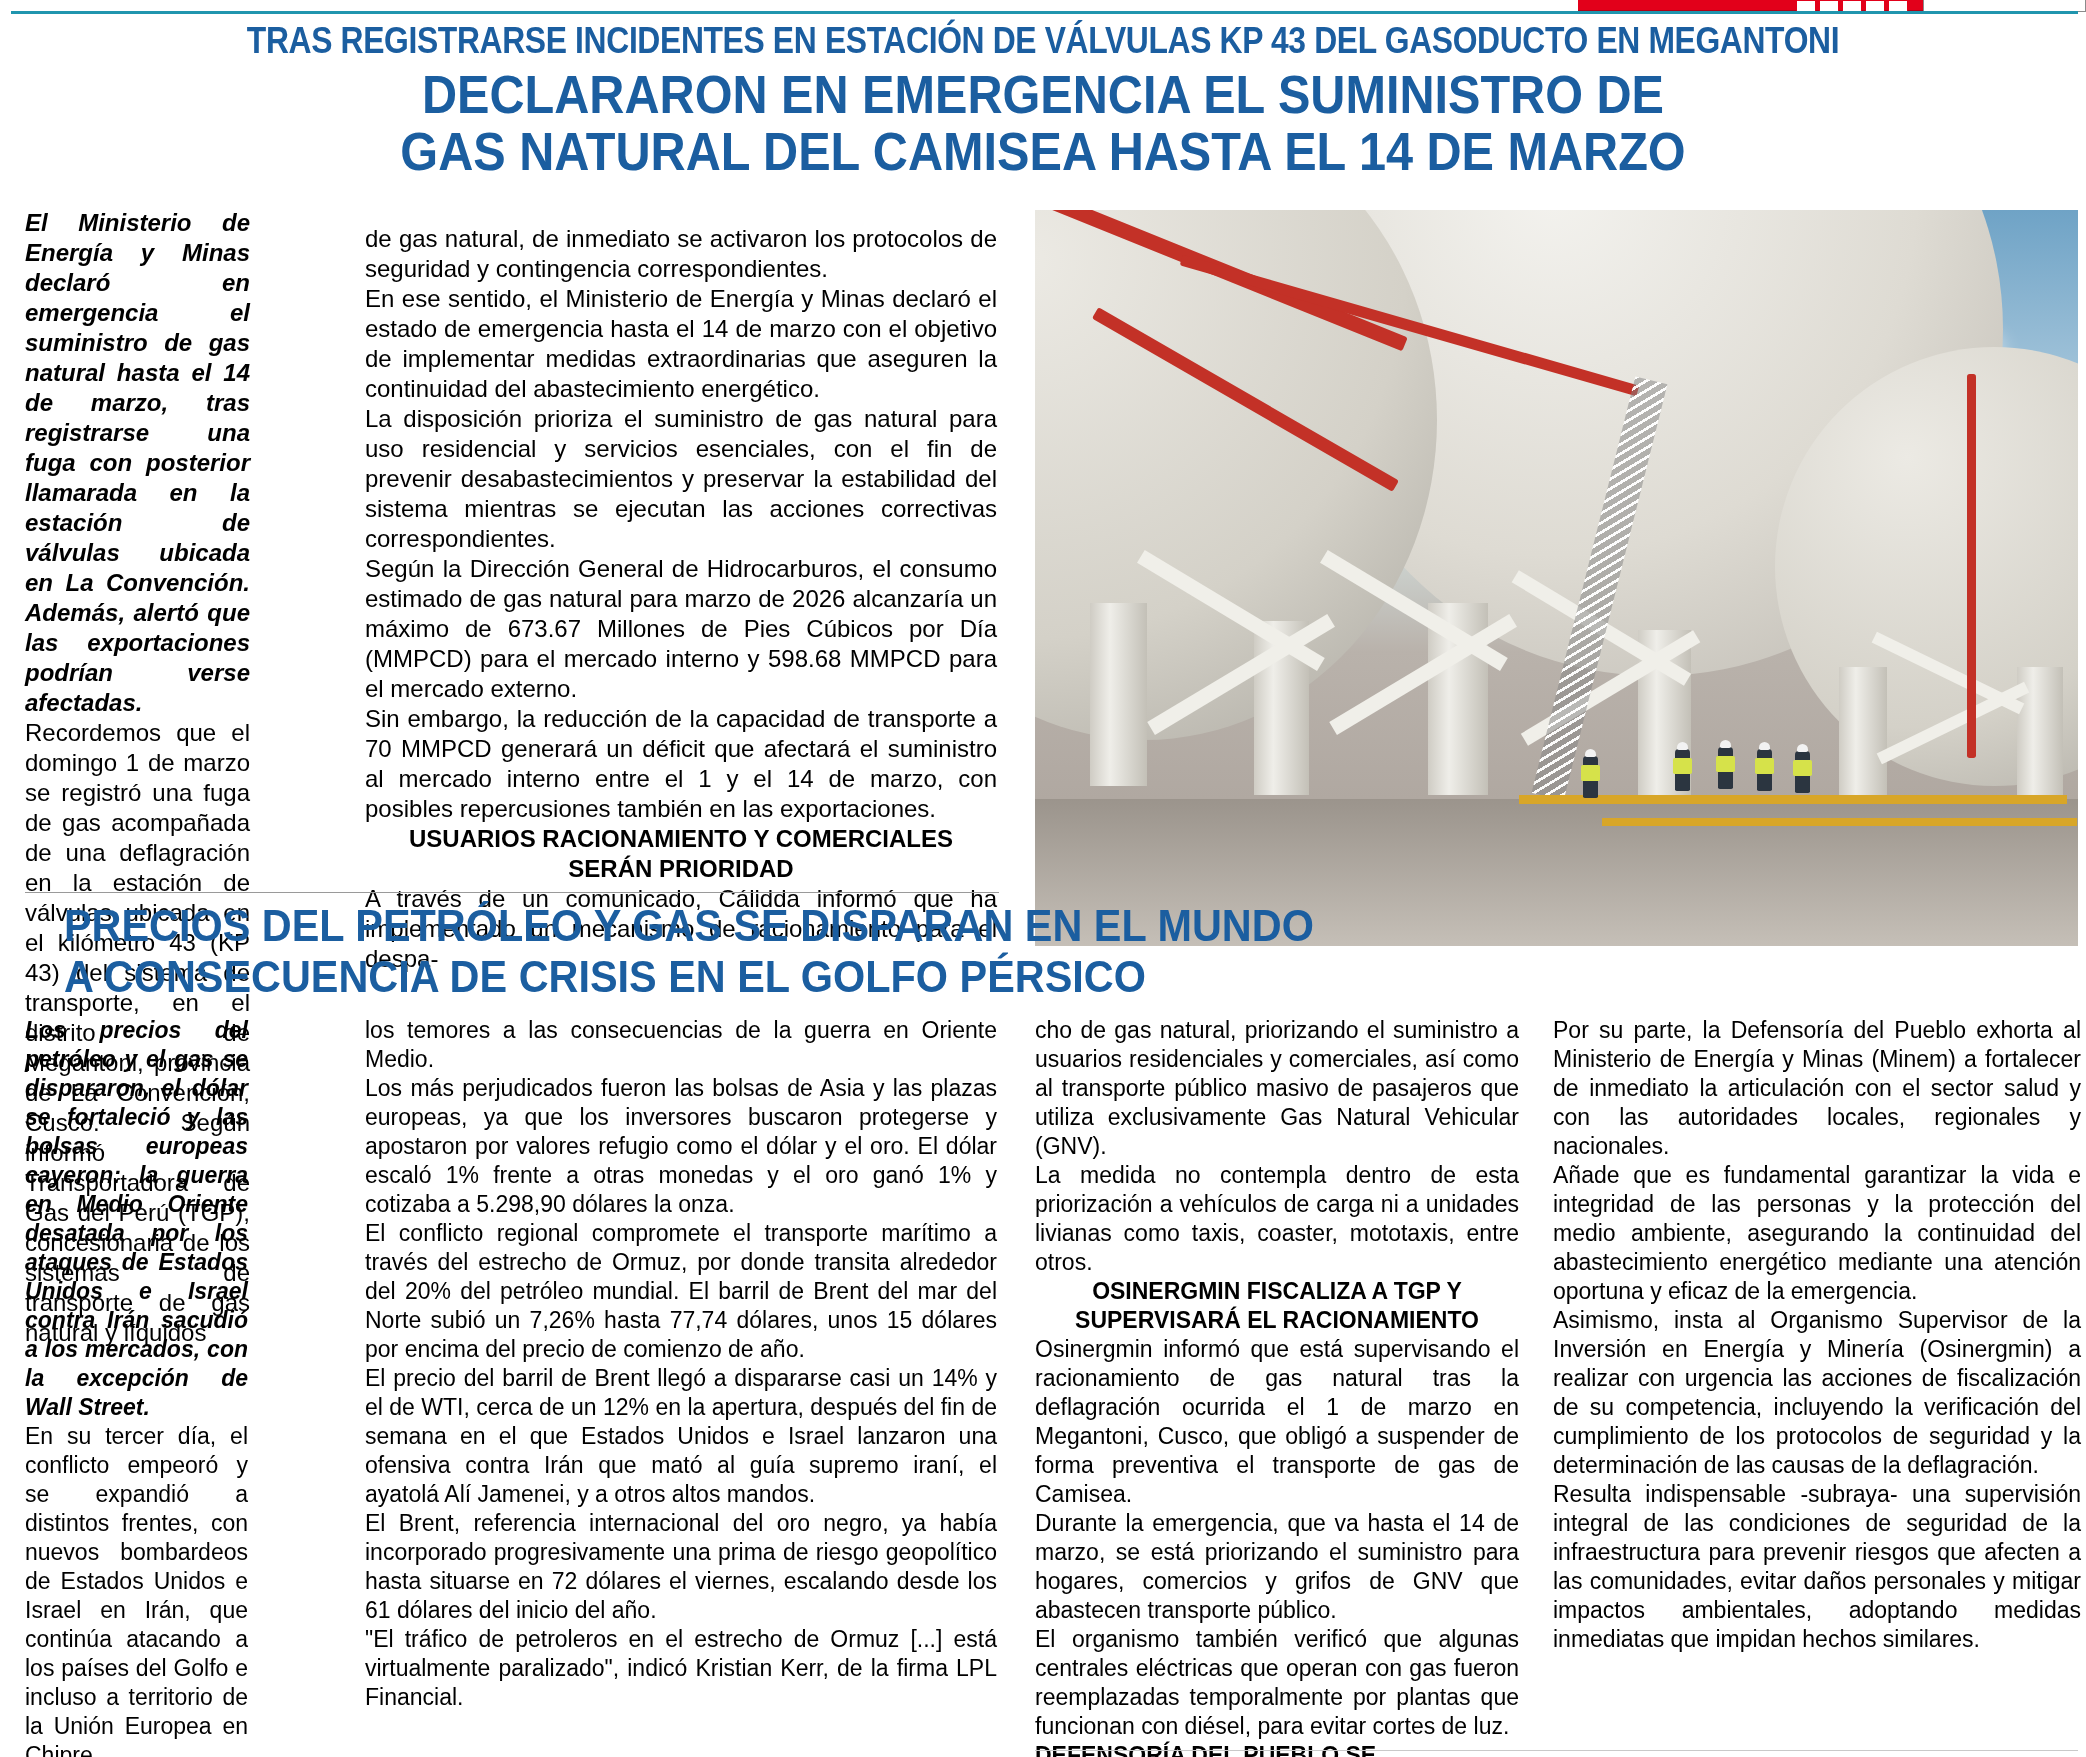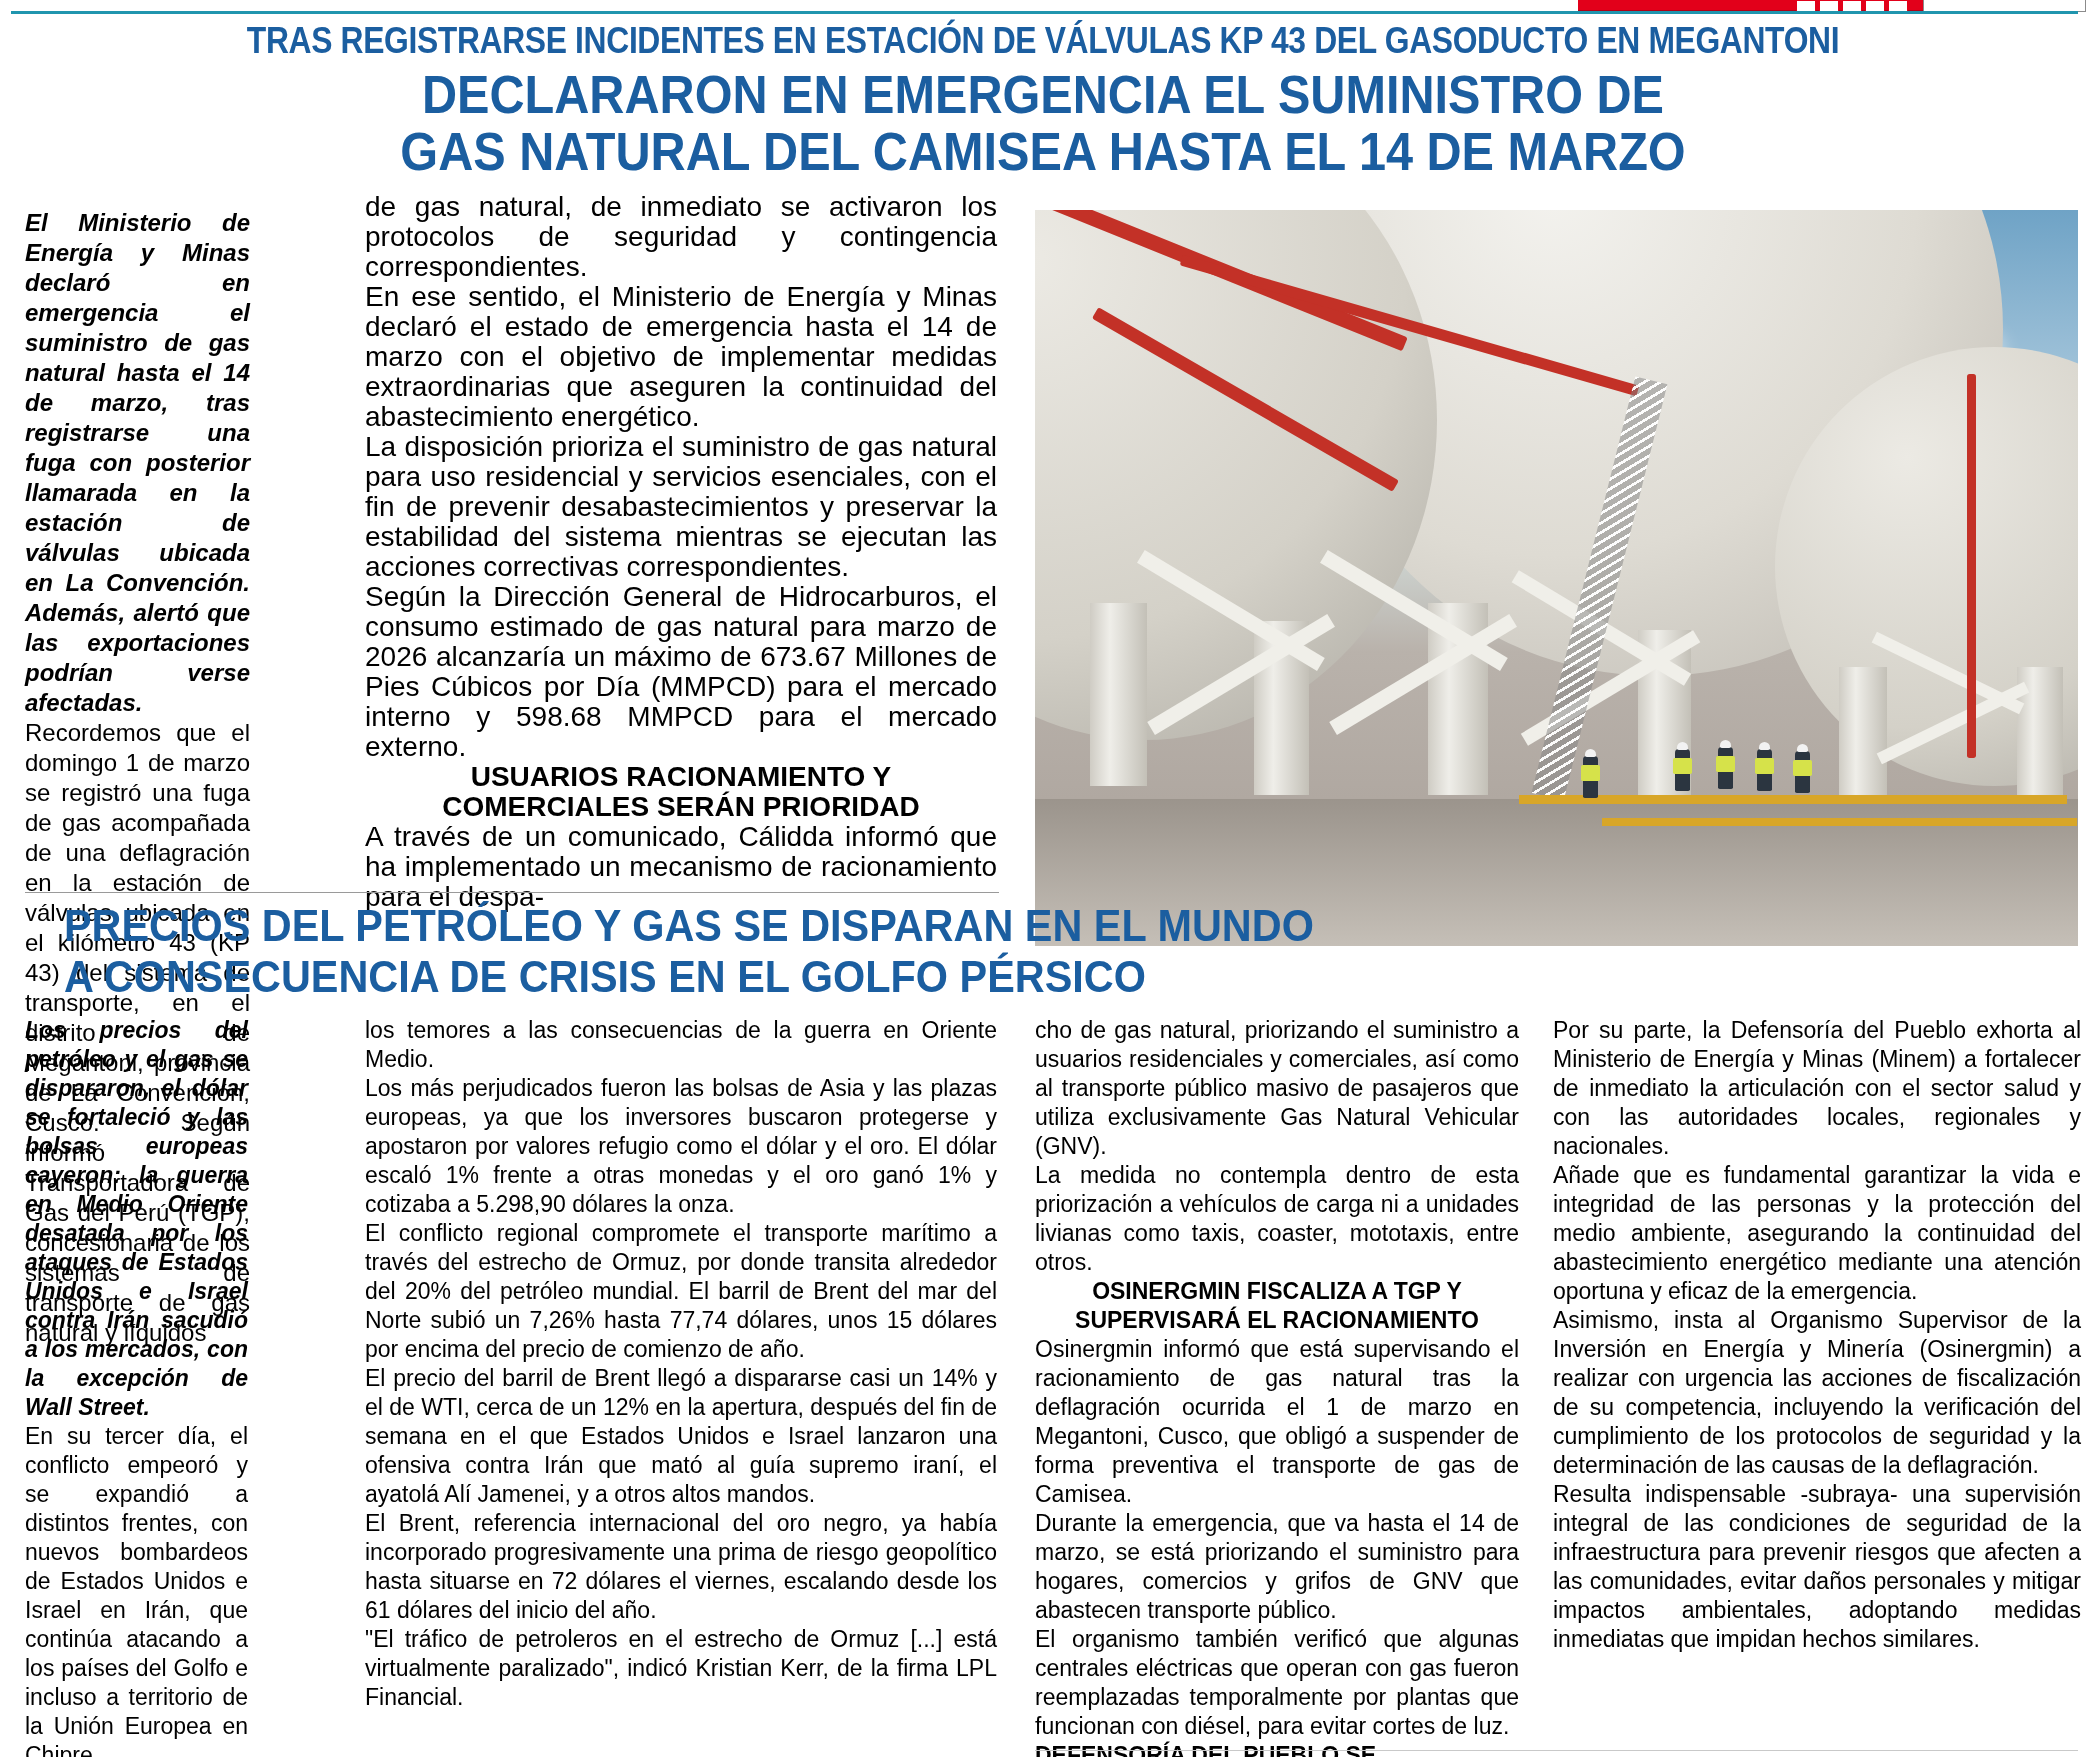--- a/index.html
+++ b/index.html
@@ -93,23 +93,23 @@
     position: absolute;
     left: 25px; top: 208px;
     width: 225px;
     font-size: 24px;
     line-height: 30px;
     text-align: justify;
     hyphens: none;
   }
   .a1c2 {
     position: absolute;
-    left: 365px; top: 192px;
+    left: 365px; top: 224px;
     width: 632px;
-    font-size: 28px;
+    font-size: 24px;
     line-height: 30px;
     text-align: justify;
   }
   .lead {
     font-style: italic;
     font-weight: 700;
   }
   p { margin: 0; }
   .subhead {
     font-weight: 700;
@@ -271,20 +271,21 @@
   <div class="a1c1">
     <p class="lead">El Ministerio de Energía y Minas declaró en emergencia el suministro de gas natural hasta el 14 de marzo, tras registrarse una fuga con posterior llamarada en la estación de válvulas ubicada en La Convención. Además, alertó que las exportaciones podrían verse afectadas.</p>
     <p>Recordemos que el domingo 1 de marzo se registró una fuga de gas acompañada de una deflagración en la estación de válvulas ubicada en el kilómetro 43 (KP 43) del sistema de transporte, en el distrito de Megantoni, provincia de La Convención, Cusco. Según informó Transportadora de Gas del Perú (TGP), concesionaria de los sistemas de transporte de gas natural y líquidos</p>
   </div>
 
   <div class="a1c2">
     <p>de gas natural, de inmediato se activaron los protocolos de seguridad y contingencia correspondientes.</p>
     <p>En ese sentido, el Ministerio de Energía y Minas declaró el estado de emergencia hasta el 14 de marzo con el objetivo de implementar medidas extraordinarias que aseguren la continuidad del abastecimiento energético.</p>
     <p>La disposición prioriza el suministro de gas natural para uso residencial y servicios esenciales, con el fin de prevenir desabastecimientos y preservar la estabilidad del sistema mientras se ejecutan las acciones correctivas correspondientes.</p>
     <p>Según la Dirección General de Hidrocarburos, el consumo estimado de gas natural para marzo de 2026 alcanzaría un máximo de 673.67 Millones de Pies Cúbicos por Día (MMPCD) para el mercado interno y 598.68 MMPCD para el mercado externo.</p>
+    <p>Sin embargo, la reducción de la capacidad de transporte a 70 MMPCD generará un déficit que afectará el suministro al mercado interno entre el 1 y el 14 de marzo, con posibles repercusiones también en las exportaciones.</p>
     <p class="subhead">USUARIOS RACIONAMIENTO Y COMERCIALES SERÁN PRIORIDAD</p>
     <p>A través de un comunicado, Cálidda informó que ha implementado un mecanismo de racionamiento para el despa-</p>
   </div>
 
   <div class="photo">
     <div class="sky"></div>
     <div class="cloud" style="left:55px;top:55px;width:292px;height:82px;"></div>
     <div class="cloud" style="left:393px;top:27.4px;width:238px;height:64px;"></div>
     <div class="cloud" style="left:640px;top:101px;width:329px;height:73px;"></div>
 

